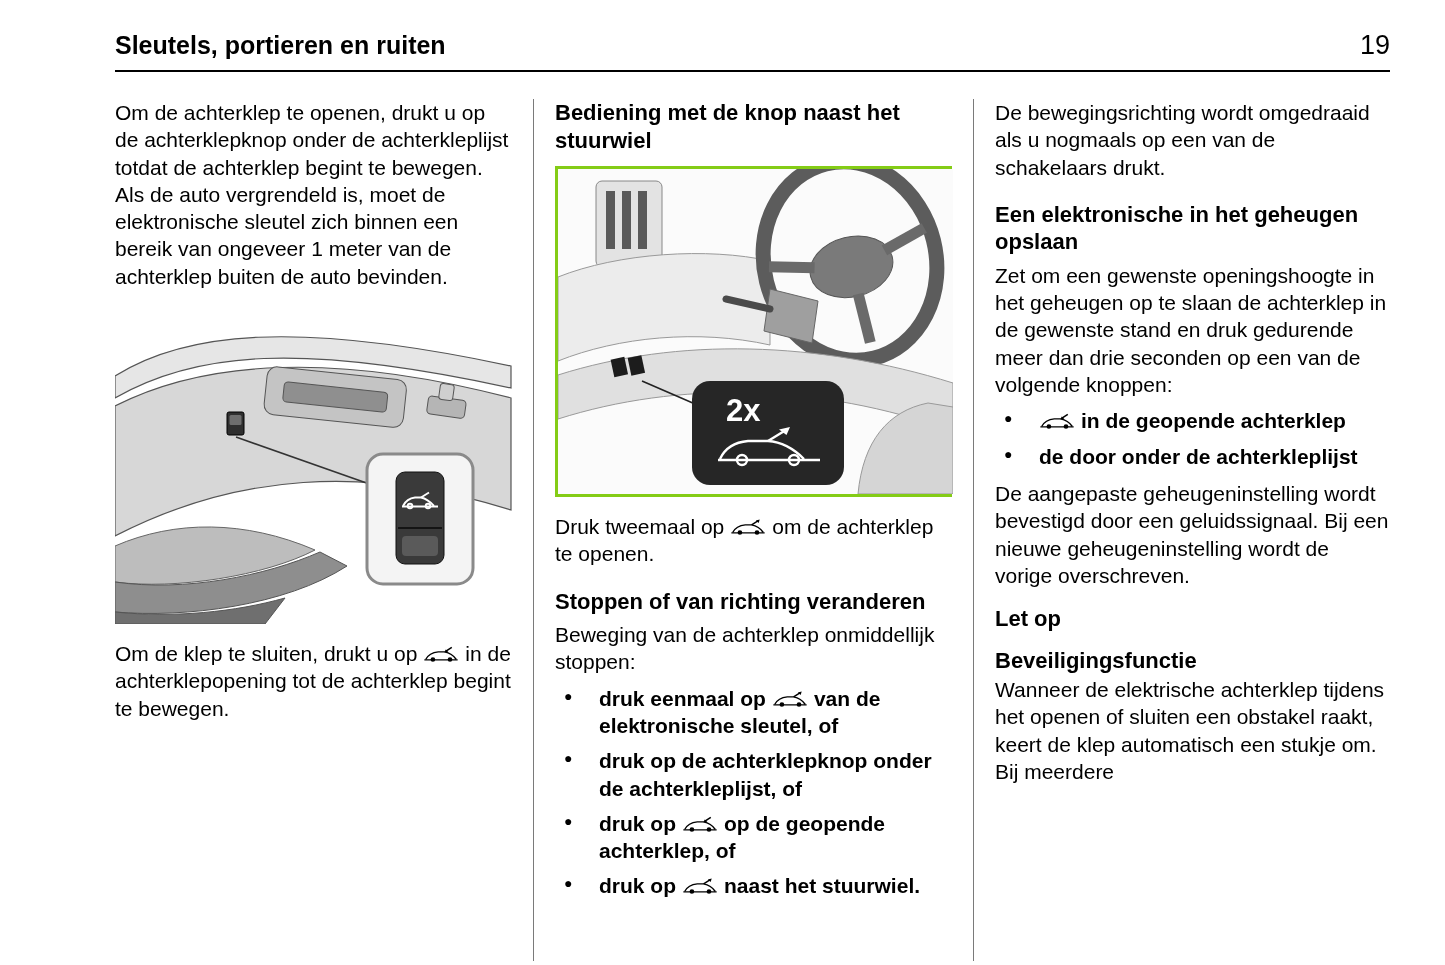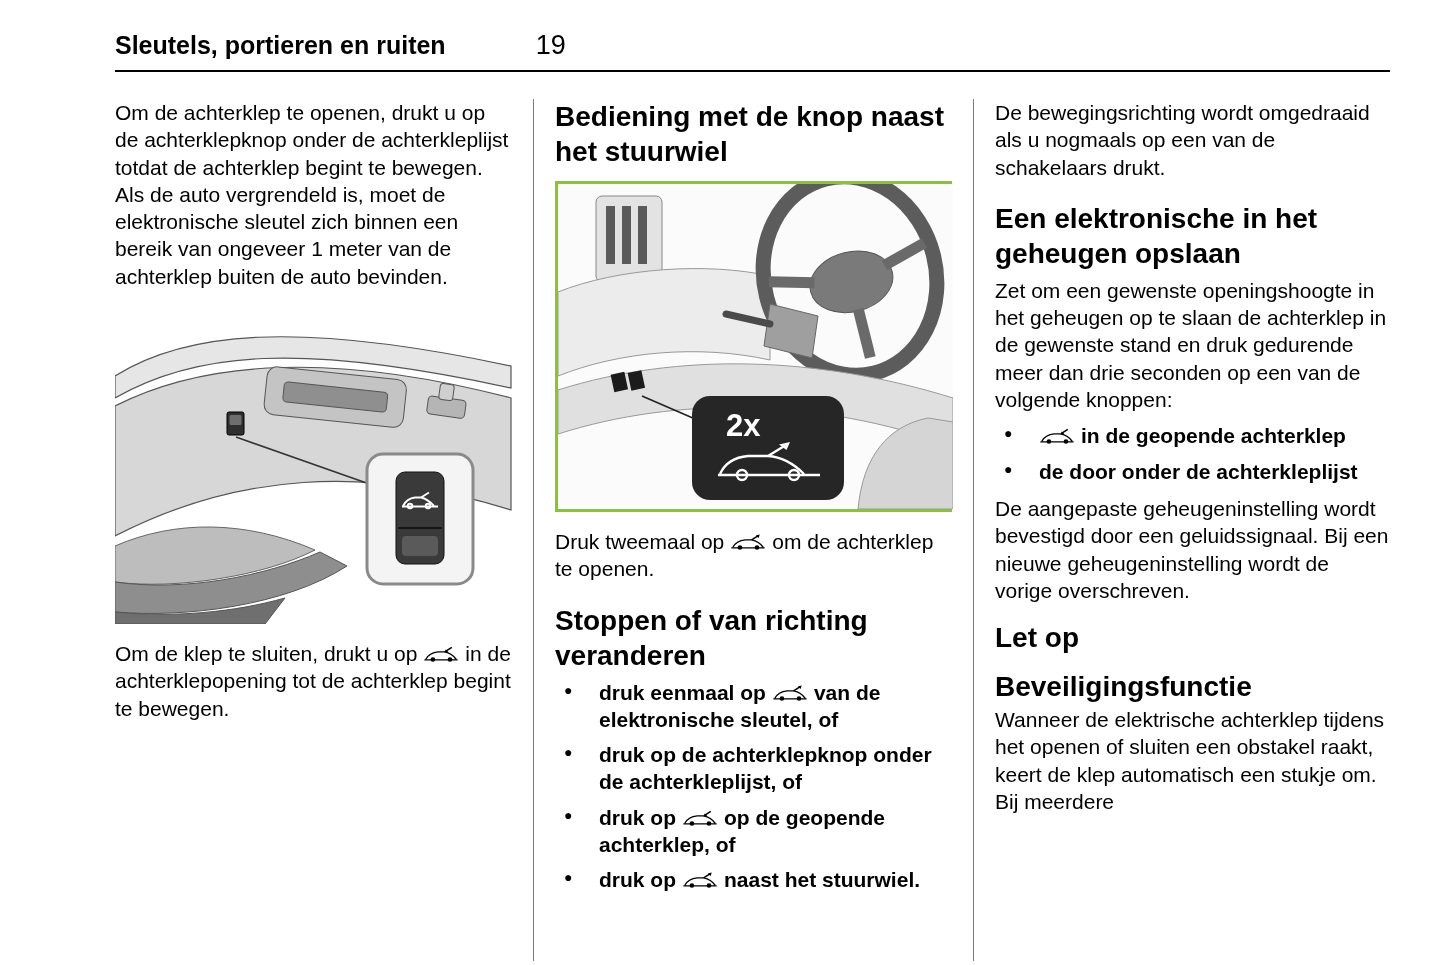--- a/index.html
+++ b/index.html
@@ -1,32 +1,32 @@
 <!DOCTYPE html>
 <html><head>
 <meta charset="utf-8">
 <style>
   html,body { margin:0; padding:0; background:#ffffff; }
   body { width:1445px; height:965px; font-family:"Liberation Sans", sans-serif; color:#000; }
   .page { position:relative; width:1445px; height:965px; overflow:hidden; background:#fff; }
 
   
   .header { padding:30px 55px 0 115px; }
-  .header-row { display:flex; justify-content:flex-start; align-items:baseline; }
+  .header-row { display:flex; justify-content:space-between; align-items:baseline; }
   .header-title { font-weight:bold; font-size:25px; }
   .header-page { font-size:27px; margin-left:90px; }
   .header-rule { border:none; border-top:2px solid #000; margin:9px 0 0 0; }
 
   
   .columns { display:flex; padding:27px 55px 0 115px; min-height:862px; align-items:stretch; }
   .col { width:397px; font-size:21px; line-height:1.3; }
   .divider { width:1px; background:#7a7a7a; margin:0 21px; }
 
   .para { margin:0 0 9px; }
-  .heading { font-size:28px; font-weight:bold; margin:20px 0 6px; line-height:1.25; }
+  .heading { font-size:22px; font-weight:bold; margin:20px 0 6px; line-height:1.25; }
   .heading.first { margin-top:0; }
 
   .bullets { list-style:none; margin:4px 0 0; padding:0; }
   .bullets li { position:relative; padding-left:44px; margin:0 0 8px;font-weight:bold; }
   .bullets li::before { content:"●"; position:absolute; left:9px; top:2px; font-size:14px; }
 
   .ico { display:inline-block; width:36px; height:18px; vertical-align:-3px; margin:0 6px; }
   .bullets .ico.lead { margin-left:0; }
 
   .illus { display:block; margin:24px 0 16px; }
@@ -172,20 +172,21 @@
         </svg>
       </div>
 
       <p class="para">
         <span>Druk tweemaal op</span><svg class="ico">
             <use href="#car-open"></use>
           </svg><span>om de achterklep te openen.</span>
       </p>
 
       <h2 class="heading">Stoppen of van richting veranderen</h2>
+      <p class="para">Beweging van de achterklep onmiddellijk stoppen:</p>
 
       <ul class="bullets">
         <li>
           <span>druk eenmaal op</span><svg class="ico">
               <use href="#car-open"></use>
             </svg><span>van de elektronische sleutel, of</span>
         </li>
         <li>
           <span>druk op de achterklepknop onder de achterkleplijst, of</span>
         </li>

